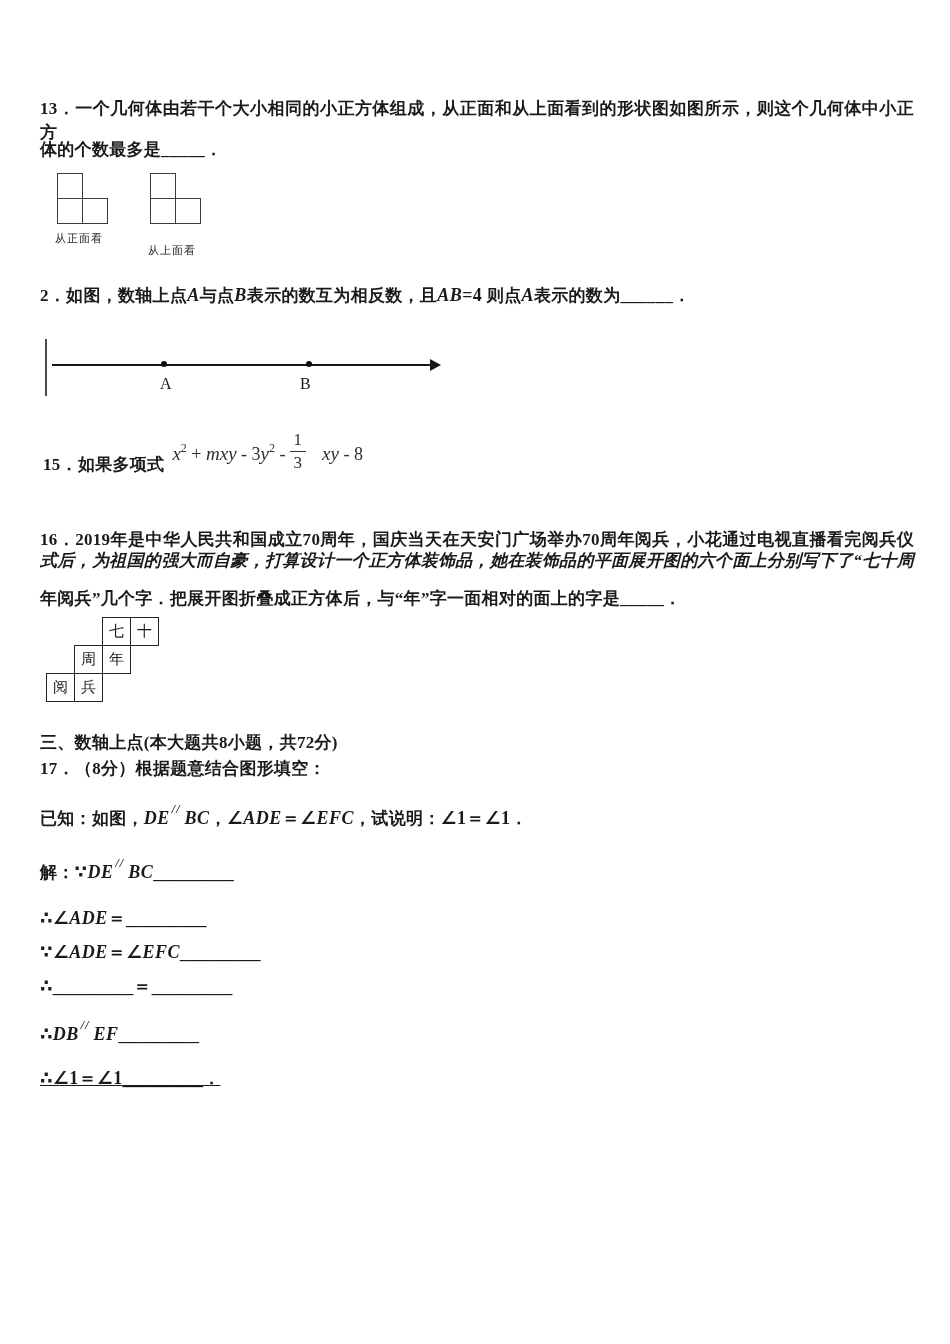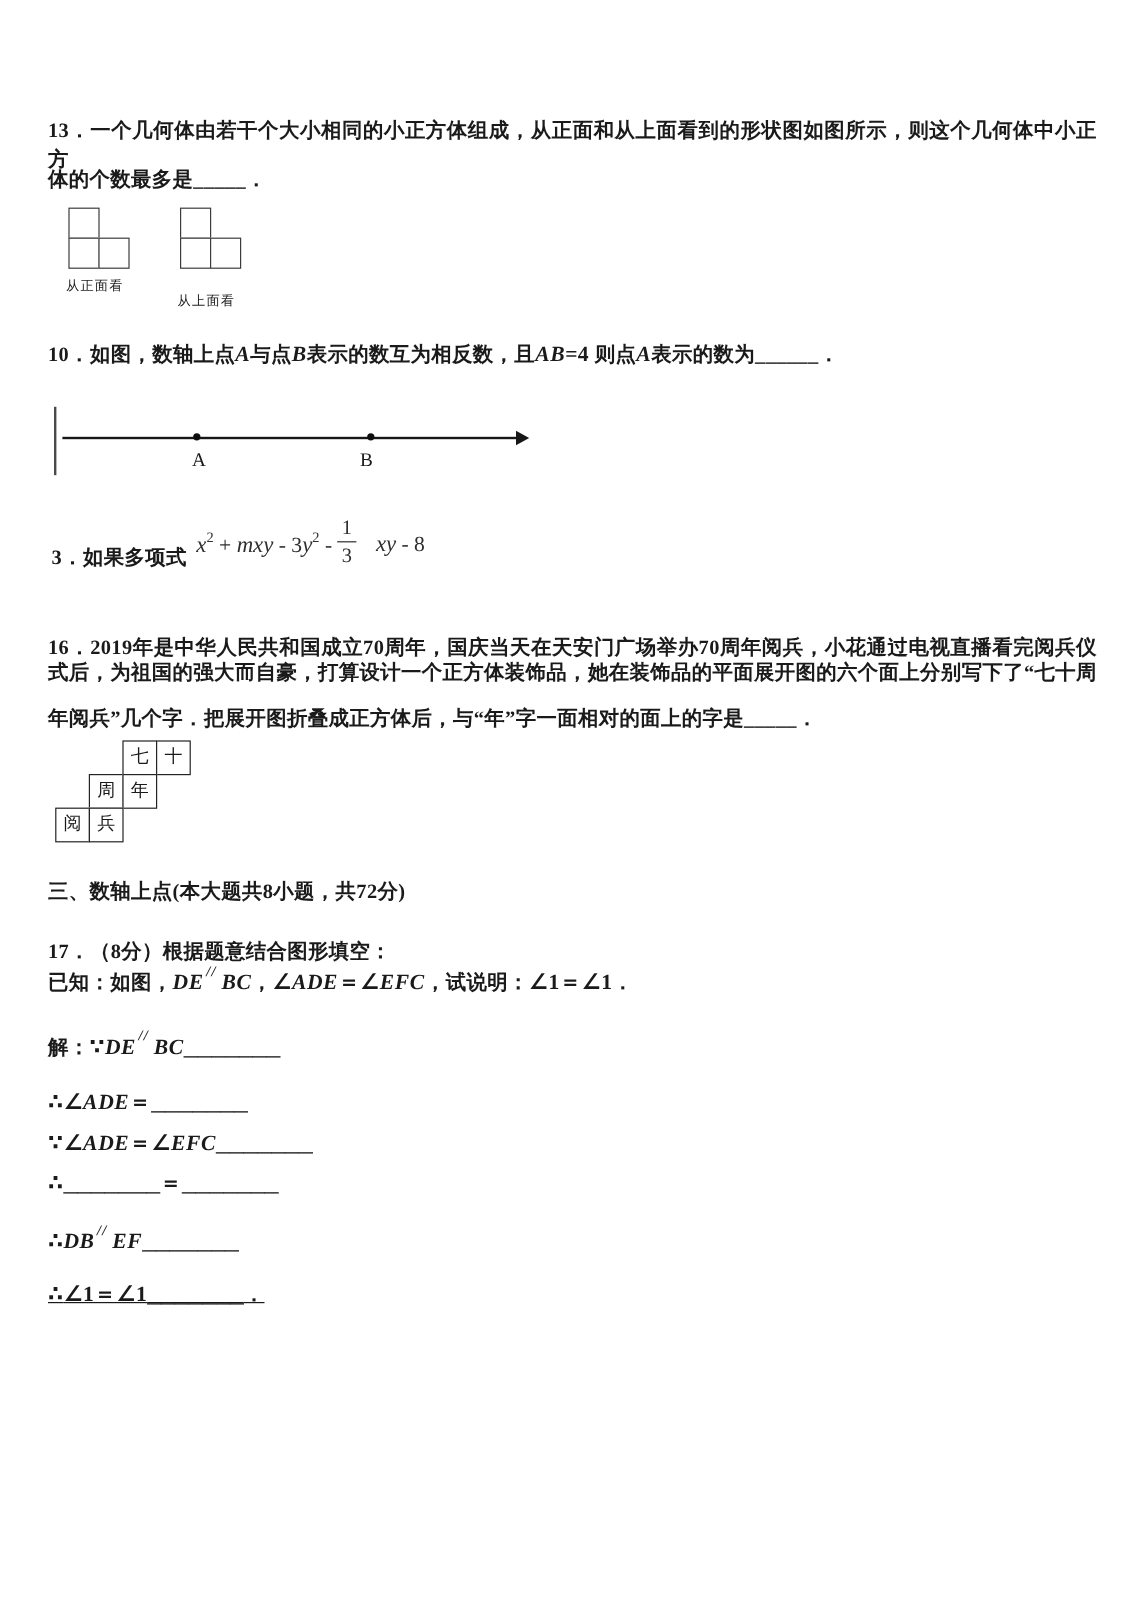--- a/index.html
+++ b/index.html
@@ -54,58 +54,58 @@
   <div class="fig-label" style="left:55px;top:231px;">从正面看</div>
 </div>
 
 <div>
   <div class="sq" style="left:150px;top:173px;"></div>
   <div class="sq" style="left:150px;top:198px;"></div>
   <div class="sq" style="left:175px;top:198px;"></div>
   <div class="fig-label" style="left:148px;top:243px;">从上面看</div>
 </div>
 
-<div class="abs zh" style="left:40px;top:283px;white-space:nowrap;"><span>10．如图，数轴上点</span><span class="rt-it">A</span><span>与点</span><span class="rt-it">B</span><span>表示的数互为相反数，且</span><span class="rt-it">AB</span><span class="rt-bm">=4 </span><span>则点</span><span class="rt-it">A</span><span>表示的数为______．</span></div>
+<div class="abs zh" style="left:40px;top:283px;white-space:nowrap;"><span>2．如图，数轴上点</span><span class="rt-it">A</span><span>与点</span><span class="rt-it">B</span><span>表示的数互为相反数，且</span><span class="rt-it">AB</span><span class="rt-bm">=4 </span><span>则点</span><span class="rt-it">A</span><span>表示的数为______．</span></div>
 
 <div>
   <div class="vline" style="left:45px;top:339px;height:57px;"></div>
   <div class="hline" style="left:52px;top:364px;width:379px;"></div>
   <div class="arrowhead" style="left:430px;top:359px;"></div>
   <div class="dot" style="left:161px;top:361px;"></div>
   <div class="dot" style="left:306px;top:361px;"></div>
   <div class="pt-label" style="left:160px;top:375px;">A</div>
   <div class="pt-label" style="left:300px;top:375px;">B</div>
 </div>
 
 <div class="q15row">
-  <span class="zh" style="margin-top:25px;">3．如果多项式</span>
+  <span class="zh" style="margin-top:25px;">15．如果多项式</span>
   <span style="margin-top:13px;margin-left:8px;white-space:nowrap;"><span class="rt-fm">x</span><span class="rt-sup2">2</span><span class="rt-fo"> + </span><span class="rt-fm">mxy</span><span class="rt-fo"> - 3</span><span class="rt-fm">y</span><span class="rt-sup2">2</span><span class="rt-fo"> - </span></span>
   <span class="frac" style="margin-top:1px;">
     <span class="num">1</span>
     <span class="den">3</span>
   </span>
   <span style="margin-top:15px;white-space:nowrap;margin-left:12px;"><span class="rt-fm">xy</span><span class="rt-fo"> - 8</span></span>
 </div>
 
 <div class="abs zh just" style="left:40px;top:528px;">16．2019年是中华人民共和国成立70周年，国庆当天在天安门广场举办70周年阅兵，小花通过电视直播看完阅兵仪</div>
-<div class="abs zh just" style="left:40px;top:549px;">式后，为祖国的强大而自豪，打算设计一个正方体装饰品，她在装饰品的平面展开图的六个面上分别写下了“七十周</div>
+<div class="abs zh just" style="left:40px;top:549px;font-style:italic;">式后，为祖国的强大而自豪，打算设计一个正方体装饰品，她在装饰品的平面展开图的六个面上分别写下了“七十周</div>
 <div class="abs zh" style="left:40px;top:587px;">年阅兵”几个字．把展开图折叠成正方体后，与“年”字一面相对的面上的字是_____．</div>
 
 <div>
   <div class="net-cell" style="left:102px;top:617px;">七</div>
   <div class="net-cell" style="left:130px;top:617px;">十</div>
   <div class="net-cell" style="left:74px;top:645px;">周</div>
   <div class="net-cell" style="left:102px;top:645px;">年</div>
   <div class="net-cell" style="left:46px;top:673px;">阅</div>
   <div class="net-cell" style="left:74px;top:673px;">兵</div>
 </div>
 
 <div class="abs zh" style="left:40px;top:731px;">三、数轴上点(本大题共8小题，共72分)</div>
 
-<div class="abs zh" style="left:40px;top:757px;margin-top:24px;">17．（8分）根据题意结合图形填空：</div>
+<div class="abs zh" style="left:40px;top:757px;">17．（8分）根据题意结合图形填空：</div>
 
 <div class="abs zh" style="left:40px;top:797px;white-space:nowrap;"><span>已知：如图，</span><span class="rt-it">DE</span><span class="rt-sup">//</span><span class="rt-it">BC</span><span>，</span><span class="rt-bm">∠</span><span class="rt-it">ADE</span><span class="rt-bm">＝∠</span><span class="rt-it">EFC</span><span>，试说明：</span><span class="rt-bm">∠1＝∠1</span><span>．</span></div>
 
 <div class="abs sol" style="left:40px;top:856px;"><span>解：</span><span class="rt-bm">∵</span><span class="rt-it">DE</span><span class="rt-sup">//</span><span class="rt-it">BC</span><span class="rt-bl">_______</span></div>
 <div class="abs sol" style="left:40px;top:904px;"><span class="rt-bm">∴∠</span><span class="rt-it">ADE</span><span class="rt-bm">＝</span><span class="rt-bl">_______</span></div>
 <div class="abs sol" style="left:40px;top:938px;"><span class="rt-bm">∵∠</span><span class="rt-it">ADE</span><span class="rt-bm">＝∠</span><span class="rt-it">EFC</span><span class="rt-bl">_______</span></div>
 <div class="abs sol" style="left:40px;top:972px;"><span class="rt-bm">∴</span><span class="rt-bl">_______</span><span class="rt-bm">＝</span><span class="rt-bl">_______</span></div>
 <div class="abs sol" style="left:40px;top:1018px;"><span class="rt-bm">∴</span><span class="rt-it">DB</span><span class="rt-sup">//</span><span class="rt-it">EF</span><span class="rt-bl">_______</span></div>
 <div class="abs sol" style="left:40px;top:1064px;text-decoration:underline;"><span class="rt-bm">∴</span><span class="rt-bm">∠1＝∠1</span><span class="rt-bl">_______</span><span>．</span></div>
 

